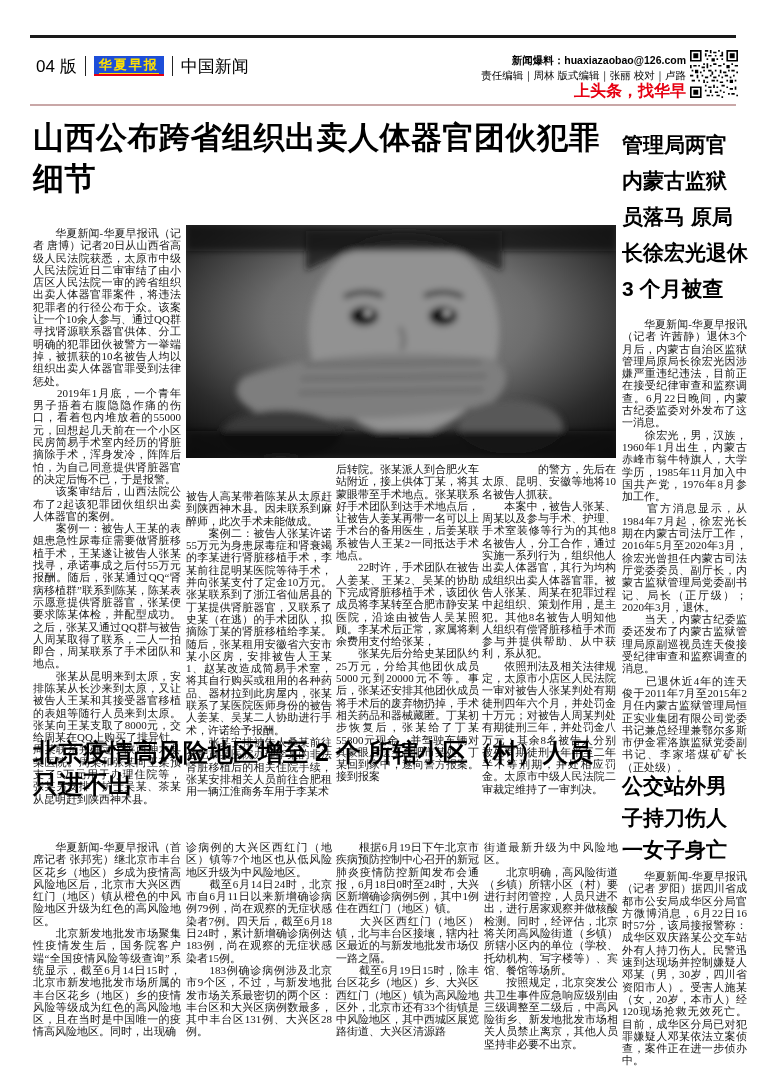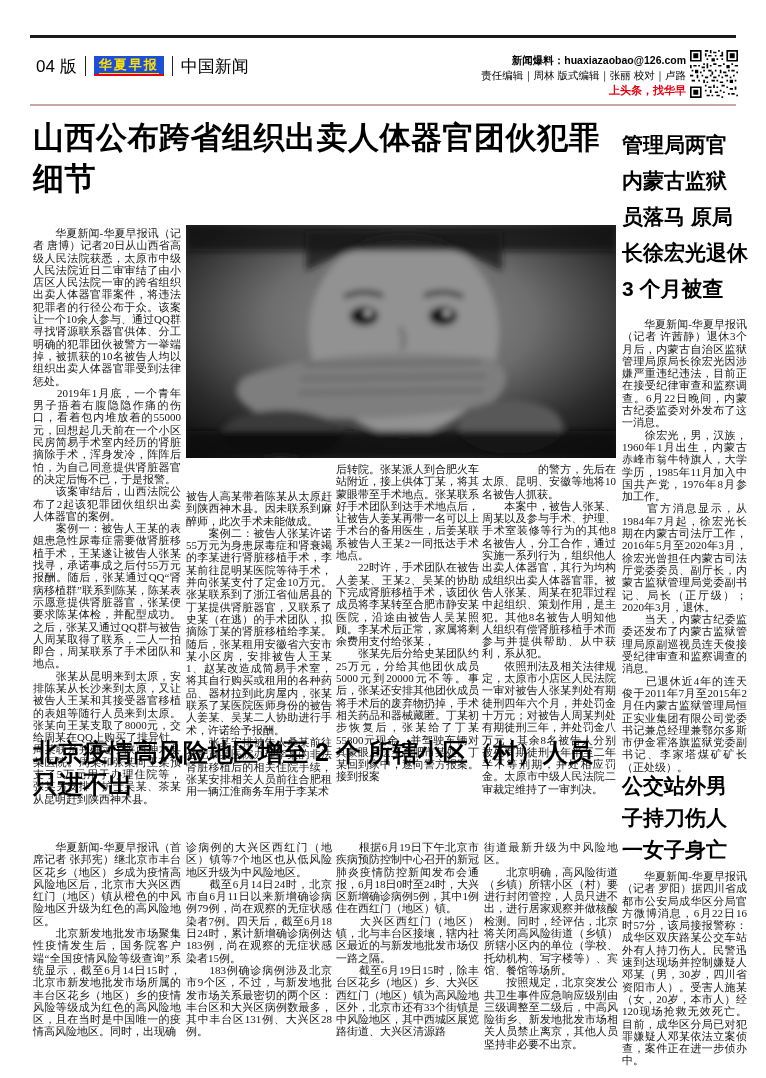--- a/index.html
+++ b/index.html
@@ -13,21 +13,21 @@
   .brandrow   { left:36px; top:52px; height:28px; display:flex; align-items:center; gap:8px;
                 font-family:"Liberation Sans", sans-serif; font-size:17px; color:#000; }
   .vbar       { display:inline-block; width:1px; height:20px; background:#222; }
   .logo       { background:#1d4ed8; color:#ffe100; font-weight:bold; font-size:13px;
                 padding:2px 5px 3px; letter-spacing:2px; line-height:1;
                 border-bottom:2px solid #e60012; }
   .logo-inner { border-bottom:1px solid #ffe100; padding-bottom:1px; }
   .mastright  { right:80px; top:53px; text-align:right; font-family:"Liberation Sans", sans-serif;
                 font-size:10.5px; line-height:15px; color:#000; }
   .tipline    { font-weight:bold; }
-  .slogan     { color:#e60012; font-weight:bold; font-size:11px; }
+  .slogan     { color:#e60012; font-weight:bold; font-size:16px; }
   .qr         { right:28px; top:50px; width:48px; height:48px; }
 
   
   .h-main { left:33px; top:118px; width:600px;
             font-family:"Liberation Sans", sans-serif; font-weight:bold;
             font-size:31px; line-height:1.32; color:#000; letter-spacing:0.5px; }
   .h-bj   { left:33px; top:737px; width:592px;
             font-family:"Liberation Sans", sans-serif; font-weight:bold;
             font-size:25px; line-height:1.26; color:#000; }
   .h-nmg  { left:622px; top:127px; width:128px;

